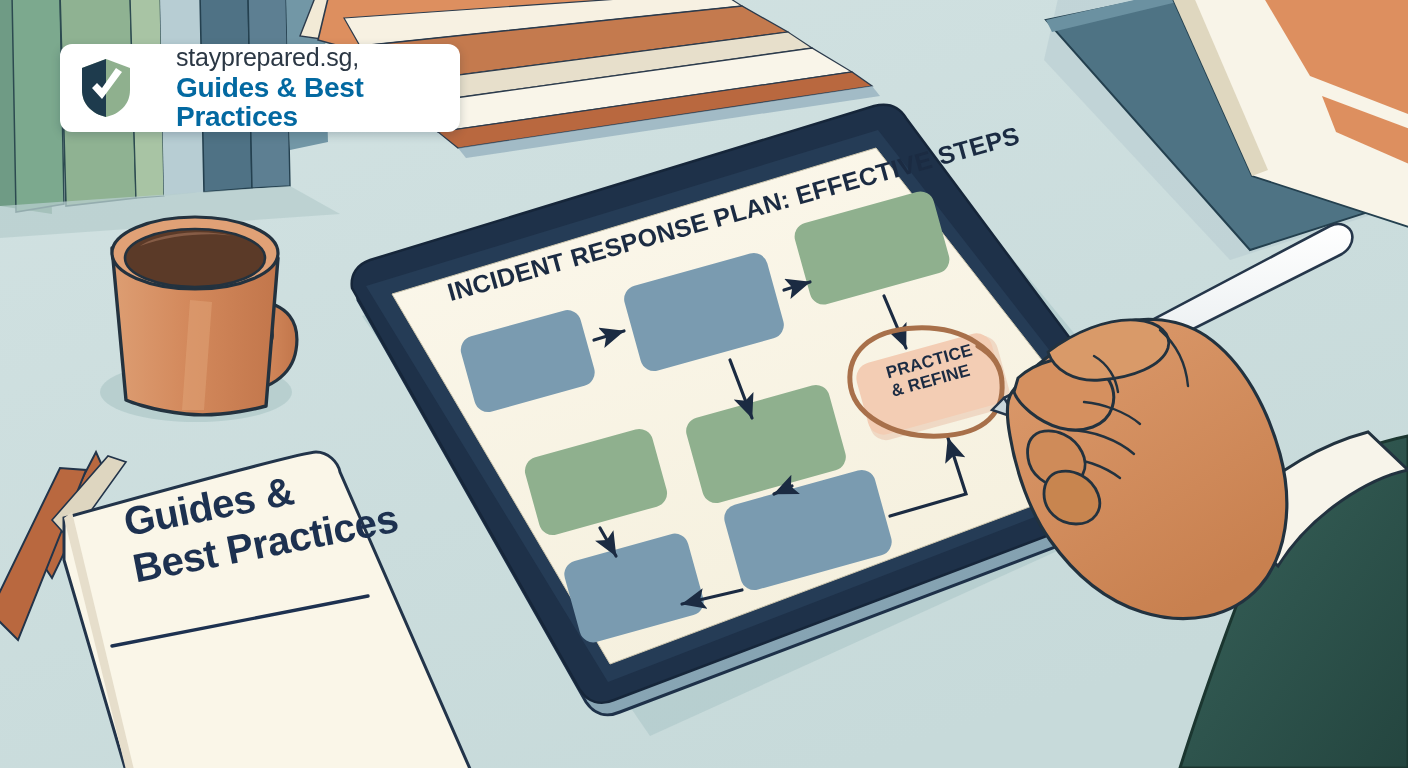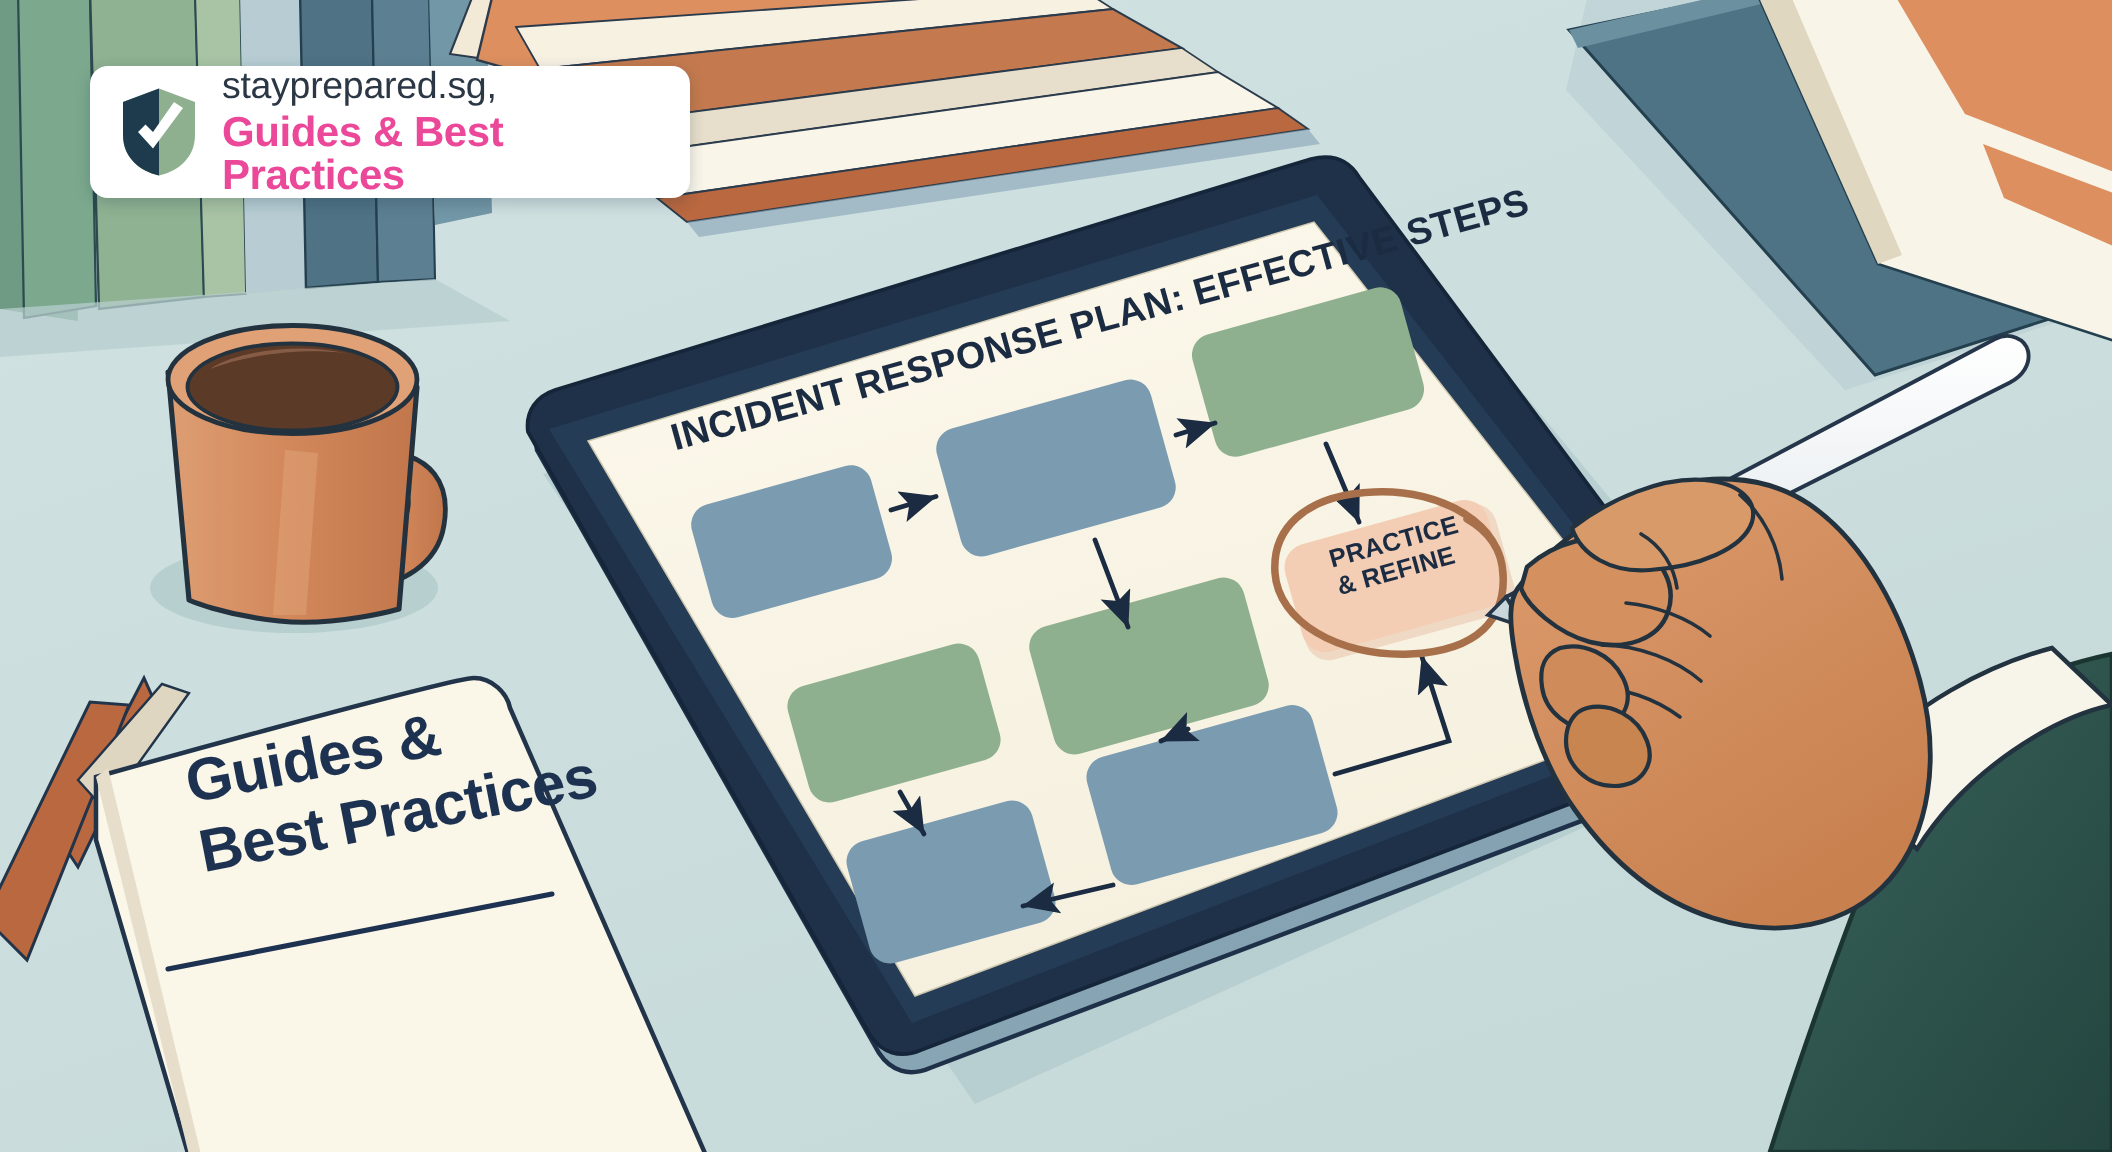--- a/index.html
+++ b/index.html
@@ -16,23 +16,23 @@
   .badge{
     position:absolute;left:60px;top:44px;
     width:400px;height:88px;
     background:#ffffff;border-radius:12px;
     box-shadow:0 3px 10px rgba(20,40,60,.22);
     display:flex;align-items:center;
     padding:0 16px 0 18px;box-sizing:border-box;
     z-index:40;
   }
   .badge-shield{width:56px;height:62px;flex:0 0 auto;margin-right:14px;}
-  .badge-text{display:flex;flex-direction:column;justify-content:center;line-height:1.06;}
+  .badge-text{display:flex;flex-direction:column;justify-content:center;line-height:1.06;margin-left:28px;}
   .badge-line1{font-size:25px;color:#2b3744;letter-spacing:-.2px;}
-  .badge-line2{font-size:28px;font-weight:bold;color:#ec4899;letter-spacing:-.3px;margin-top:2px;}
+  .badge-line2{font-size:28px;font-weight:bold;color:#0369a1;letter-spacing:-.3px;margin-top:2px;}
 
   
   .book-title{
     position:absolute;left:120px;top:500px;
     transform:rotate(-11deg);transform-origin:left top;
     color:#1d3150;font-size:40px;font-weight:bold;
     line-height:1.18;letter-spacing:-.5px;
     z-index:12;pointer-events:none;
   }
 

